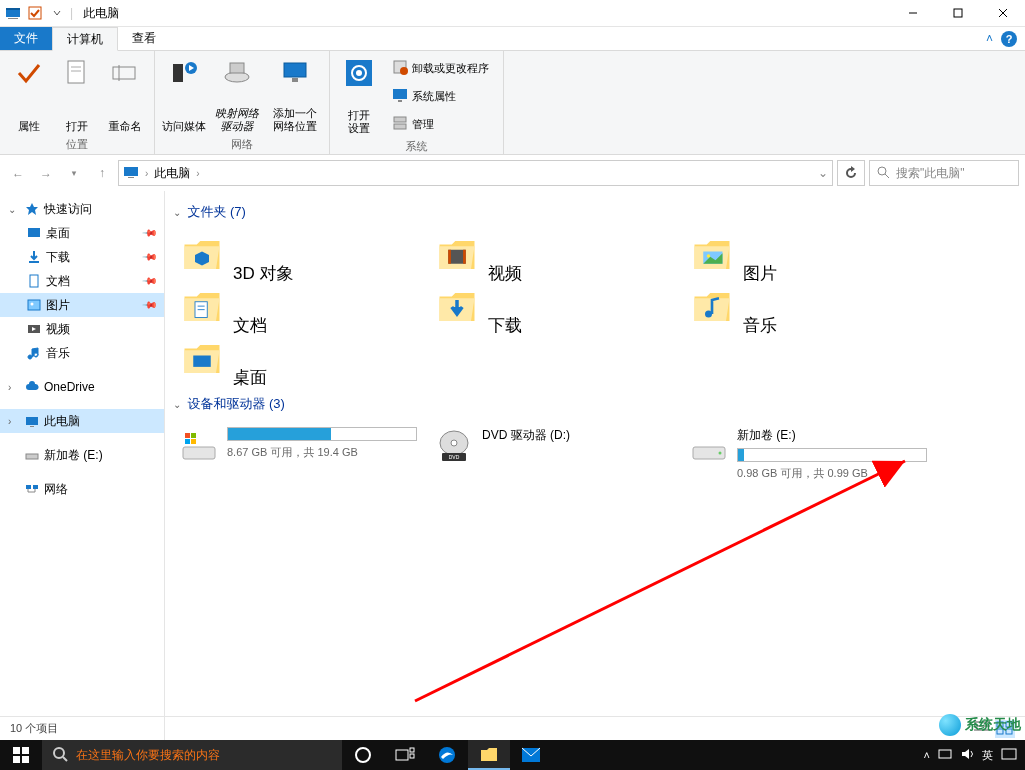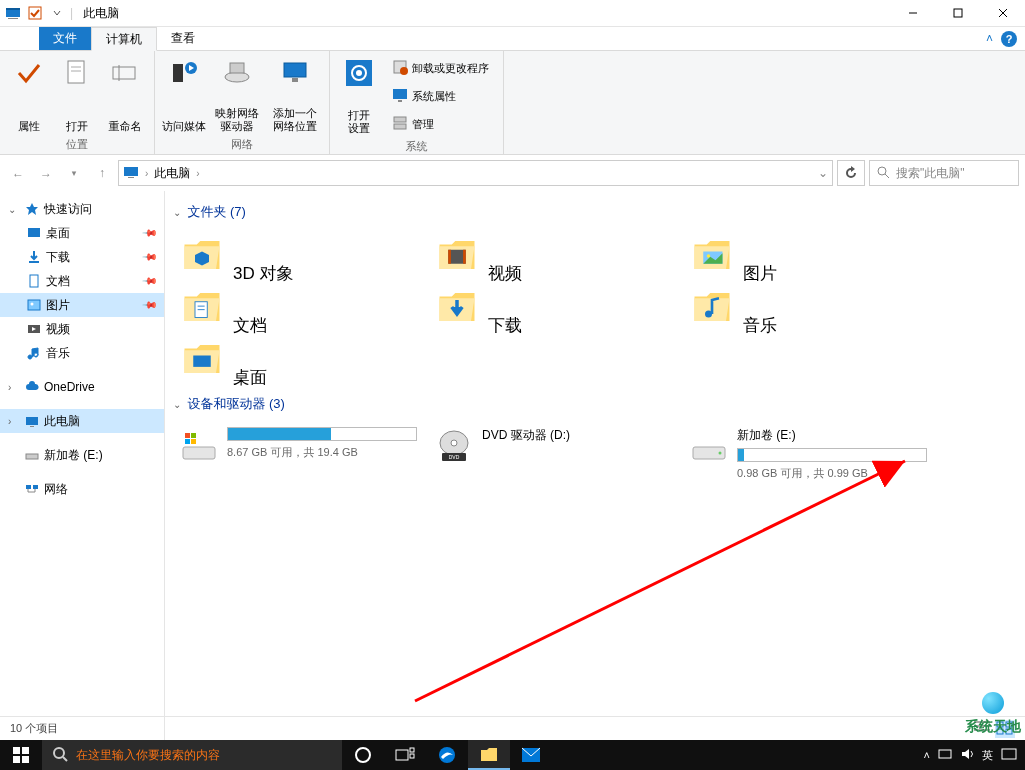--- a/index.html
+++ b/index.html
@@ -7,21 +7,21 @@
 
 
 .titlebar { height: 27px; background: #fff; display: flex; align-items: center; border-bottom: 1px solid #e5e5e5; }
 .titlebar .qat { display: flex; align-items: center; gap: 4px; padding: 0 4px; }
 .titlebar .qat-icon { width: 18px; height: 18px; display: flex; align-items: center; justify-content: center; }
 .titlebar .title { margin-left: 6px; font-size: 12px; }
 .titlebar .win-controls { margin-left: auto; display: flex; }
 .titlebar .win-btn { width: 45px; height: 27px; display: flex; align-items: center; justify-content: center; }
 
 
-.menubar { height: 24px; background: #fff; border-bottom: 1px solid #dadada; display: flex; align-items: stretch; position: relative; padding-left: 39px; }
+.menubar { height: 24px; background: #fff; border-bottom: 1px solid #dadada; display: flex; align-items: stretch; position: relative; }
 .menubar .tab { padding: 0 14px; display: flex; align-items: center; font-size: 12px; cursor: pointer; }
 .menubar .tab.file { background: #1979ca; color: #fff; }
 .menubar .tab.active { background: #f5f6f7; border: 1px solid #dadada; border-bottom: 1px solid #f5f6f7; margin-bottom: -1px; }
 .menubar .collapse { margin-left: auto; display: flex; align-items: center; gap: 8px; padding-right: 8px; }
 .menubar .help-icon { width: 16px; height: 16px; border-radius: 50%; background: #1979ca; color: #fff; display: flex; align-items: center; justify-content: center; font-size: 11px; font-weight: bold; }
 
 
 .ribbon { height: 104px; background: #f5f6f7; border-bottom: 1px solid #dadada; display: flex; }
 .ribbon-group { border-right: 1px solid #dadada; display: flex; flex-direction: column; padding: 4px 6px 0 6px; }
 .ribbon-group-body { display: flex; gap: 2px; flex: 1; }
@@ -79,21 +79,21 @@
 .taskbar .start { width: 42px; display: flex; align-items: center; justify-content: center; }
 .taskbar .search-box { width: 300px; background: #2b2b2b; display: flex; align-items: center; padding: 0 10px; gap: 8px; color: #f97316; font-size: 12px; }
 .taskbar .tb-btn { width: 42px; display: flex; align-items: center; justify-content: center; }
 .taskbar .tb-btn.active { background: #272727; border-bottom: 2px solid #76b9ed; }
 .taskbar .tray { margin-left: auto; display: flex; align-items: center; gap: 8px; padding: 0 8px; font-size: 11px; }
 
 
 .red-arrow { position: absolute; pointer-events: none; }
 
 
-.watermark { position: absolute; right: 4px; bottom: 34px; display: flex; align-items: center; gap: 4px; font-size: 14px; font-weight: bold; color: #258c4b; flex-direction: column; }
+.watermark { position: absolute; right: 4px; bottom: 34px; display: flex; align-items: center; gap: 4px; font-size: 14px; font-weight: bold; color: #258c4b; }
 .watermark .globe { width: 22px; height: 22px; border-radius: 50%; background: radial-gradient(circle at 30% 30%, #7fe3ff, #0a9cd8); position: relative; }
 
 
 .folder-svg { width: 42px; height: 42px; }
 </style>
 </head>
 <body>
 
 <div class="titlebar">
   <div class="qat">
@@ -187,21 +187,21 @@
       <div class="ribbon-btn">
         <span class="icon">
             <svg width="30" height="30">
               <rect x="4" y="6" width="10" height="18" fill="#333"></rect>
               <circle cx="22" cy="10" r="6" fill="#1979ca"></circle>
               <path d="M20 7 L20 13 L25 10 Z" fill="#fff"></path>
             </svg>
           </span>
         <span class="label">访问媒体</span>
       </div>
-      <div class="ribbon-btn" style="width:56px;">
+      <div class="ribbon-btn" style="width:56px;font-style:italic;">
         <span class="icon">
             <svg width="30" height="24">
               <ellipse cx="15" cy="16" rx="12" ry="5" fill="#ddd" stroke="#888"></ellipse>
               <rect x="8" y="2" width="14" height="10" fill="#ccc" stroke="#888"></rect>
             </svg>
           </span>
         <span class="label" style="white-space:pre;">映射网络
 驱动器</span>
       </div>
       <div class="ribbon-btn" style="width:56px;">

